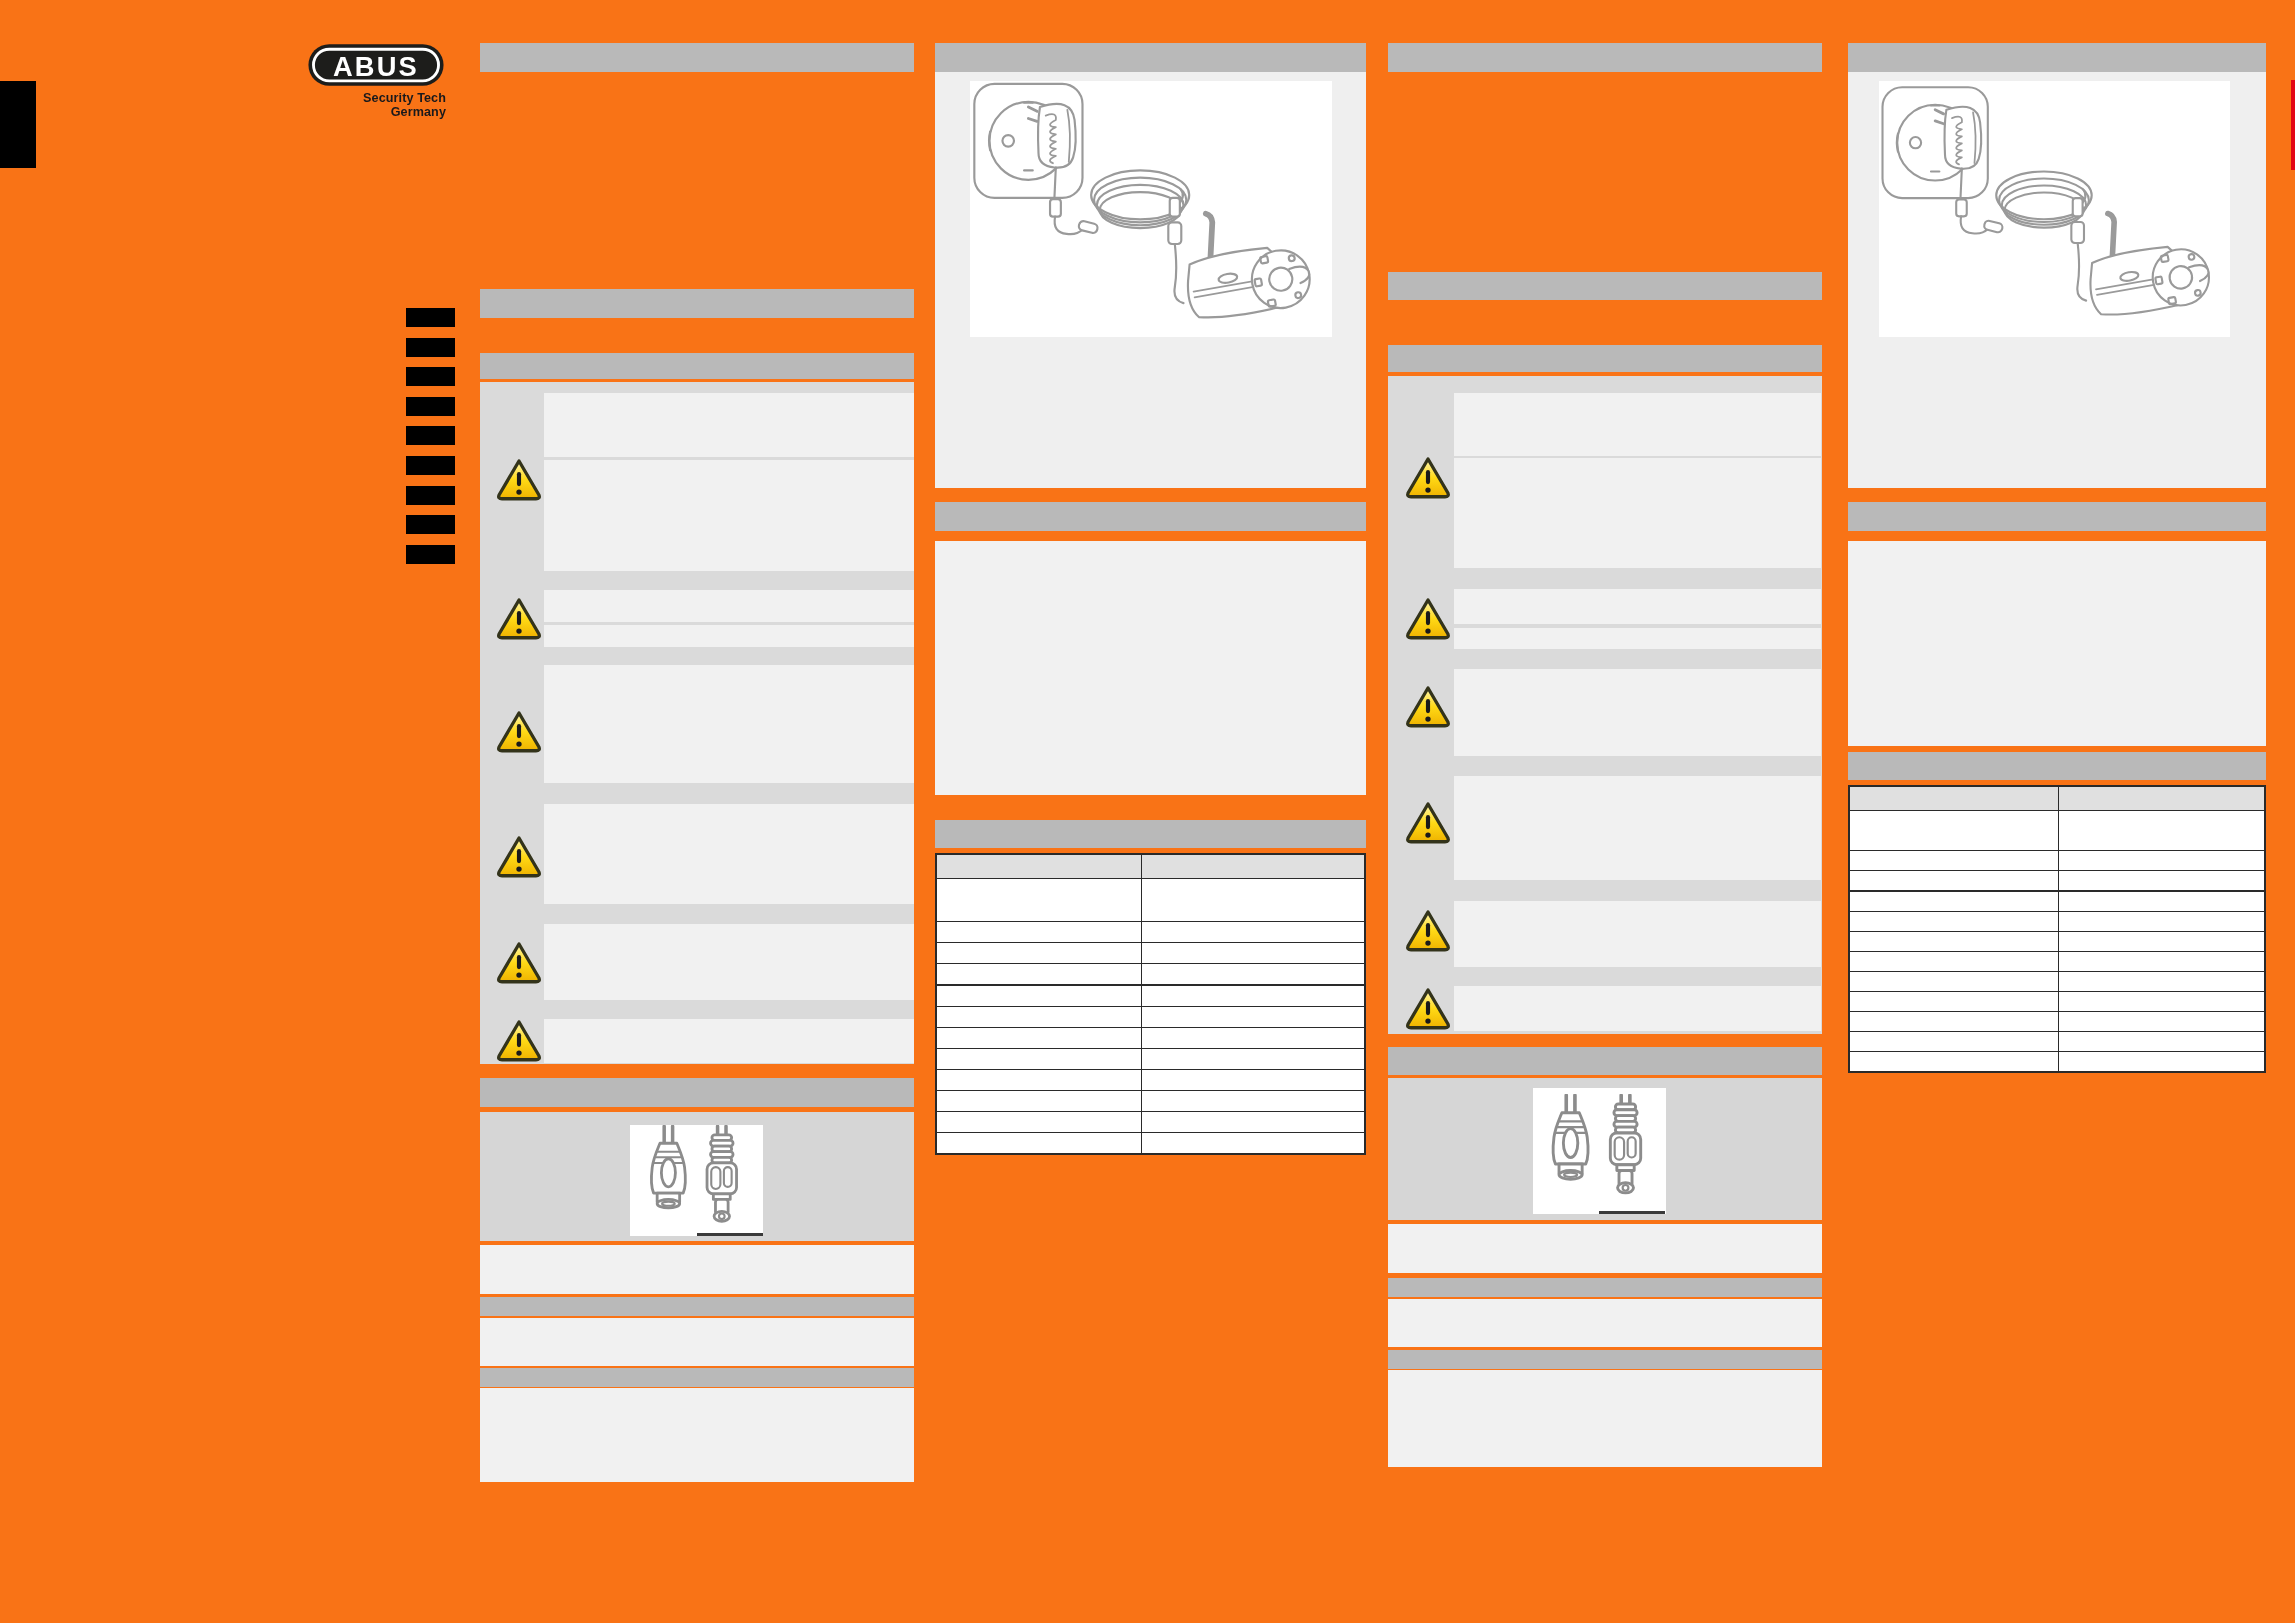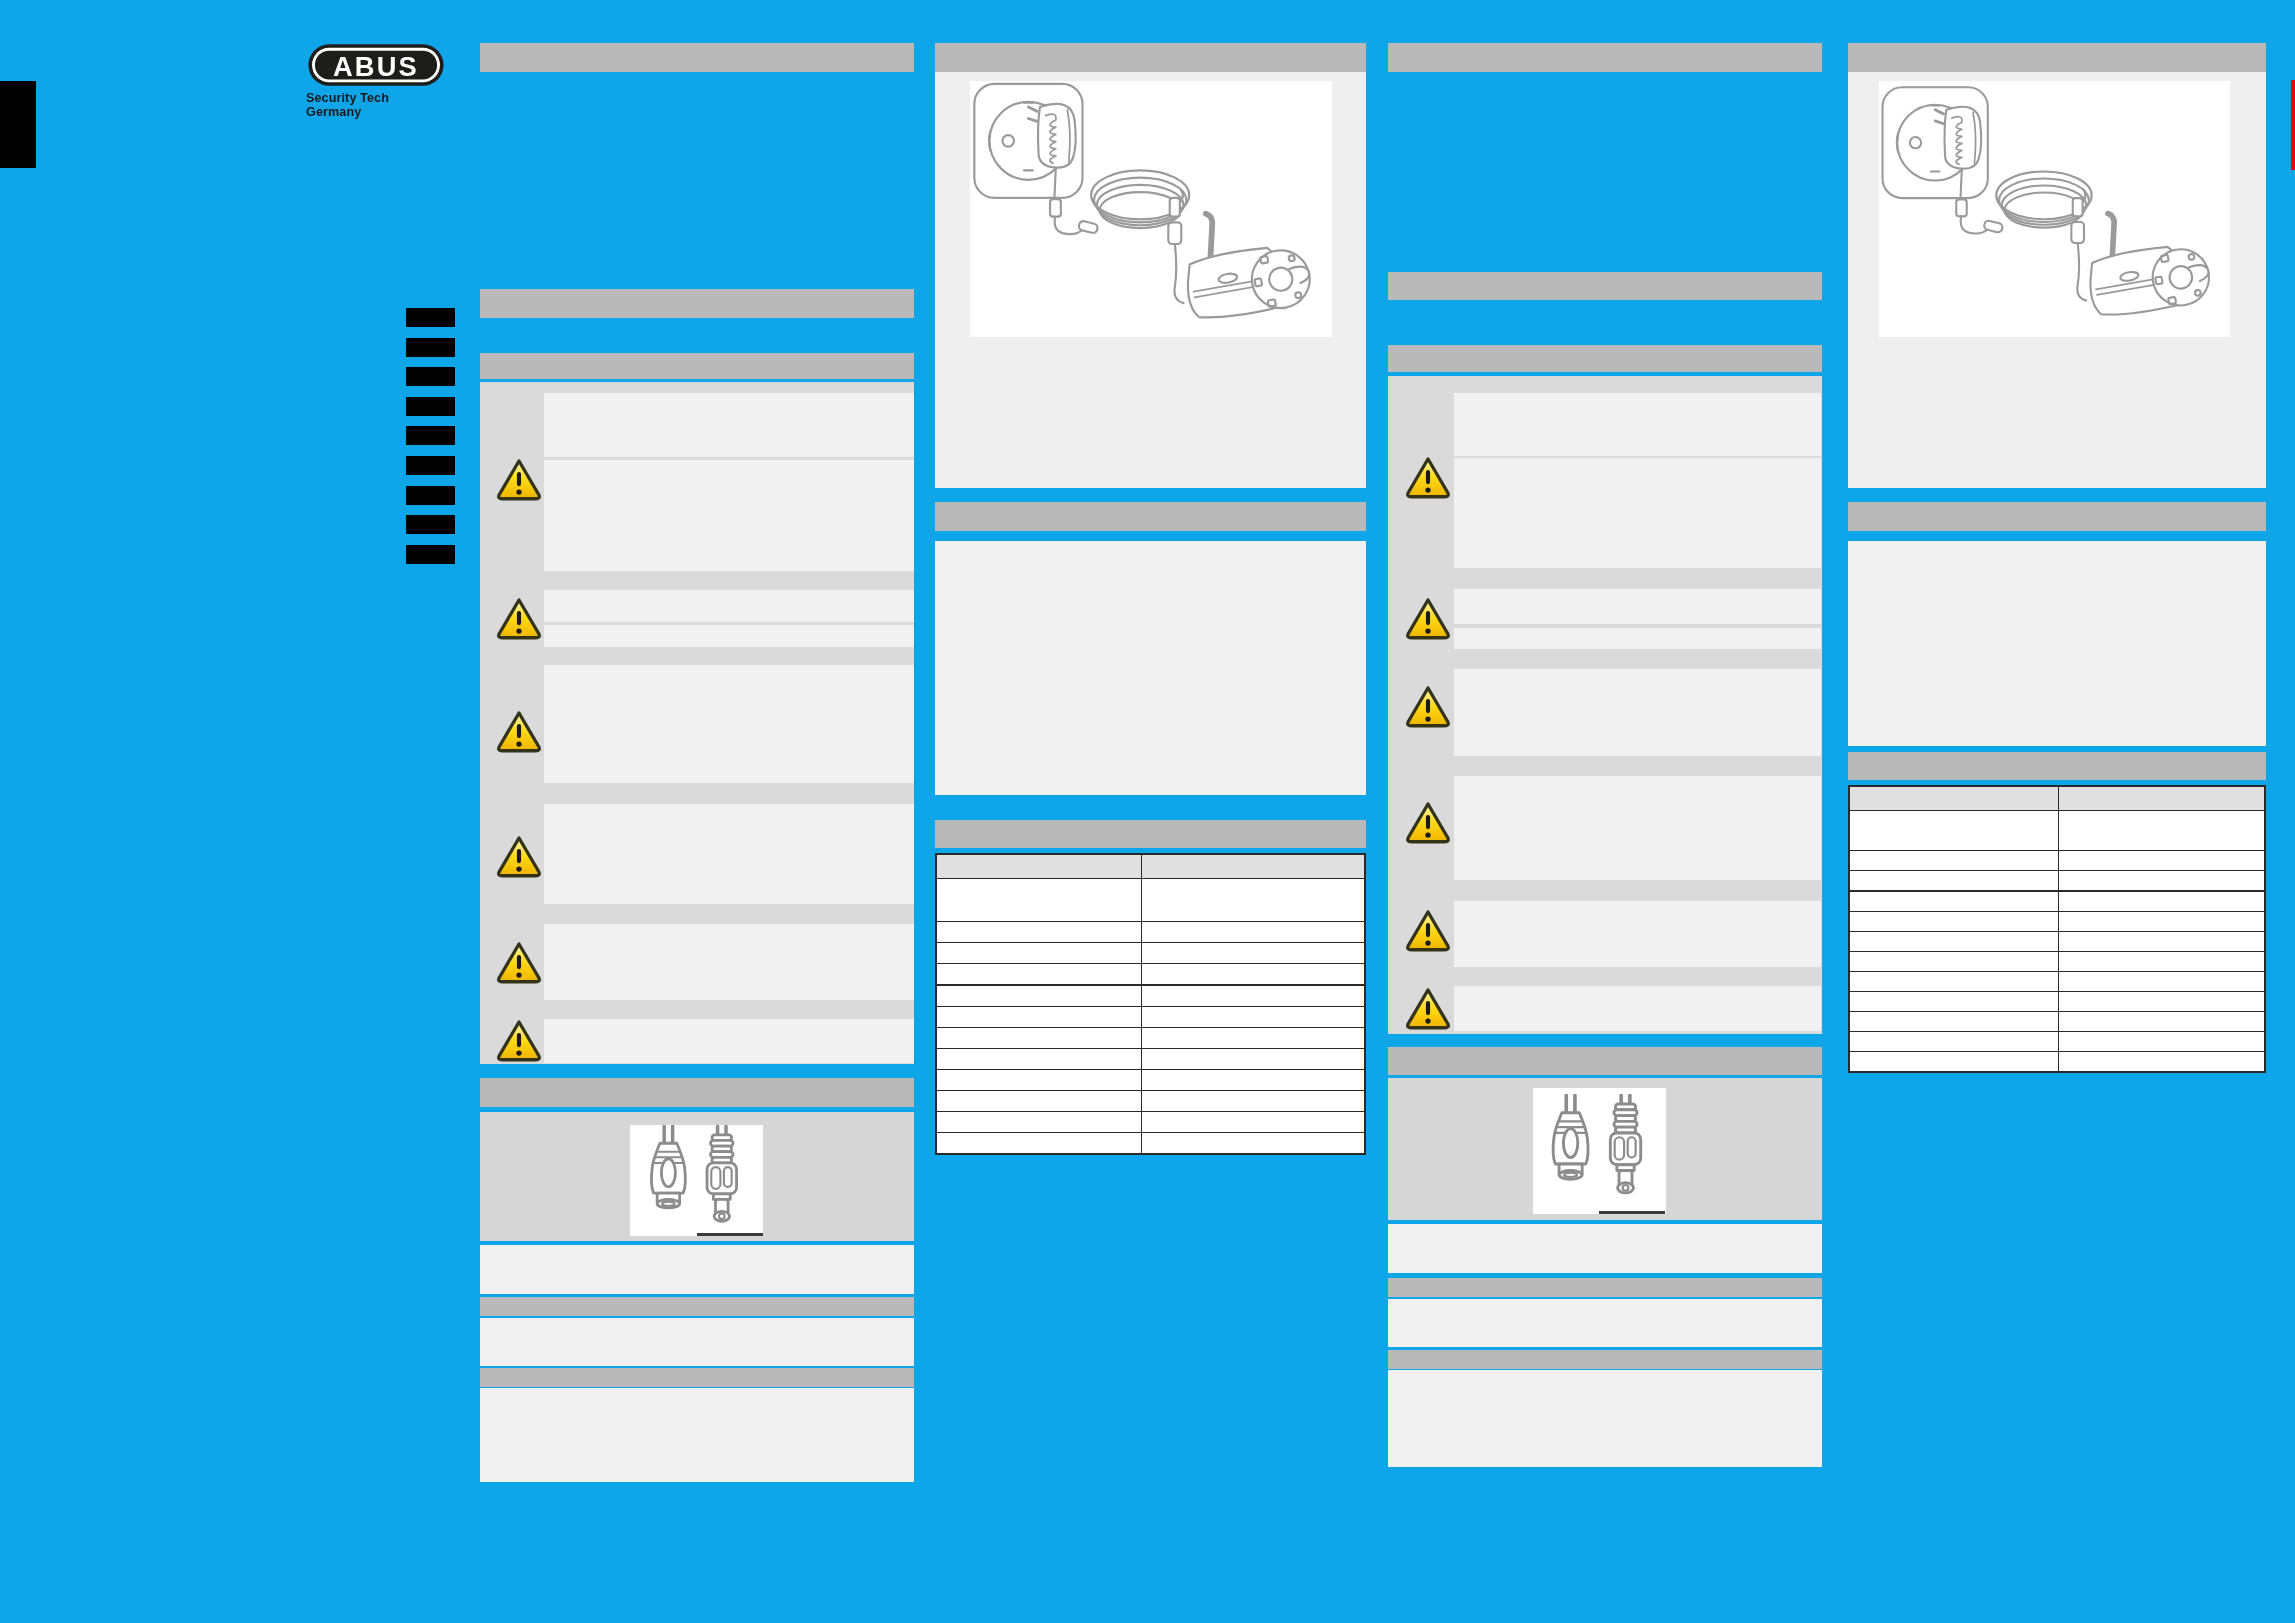--- a/index.html
+++ b/index.html
@@ -1,28 +1,28 @@
 <!DOCTYPE html>
 <html style="font-size:11.6px"><head>
 <meta charset="utf-8">
 <style>
   html,body{margin:0;padding:0;background:#888;}
-  .page{position:relative;width:2295px;height:1623px;background:#0ea5e9;
+  .page{position:relative;width:2295px;height:1623px;background:#f97316;
         font-family:"Liberation Sans",sans-serif;overflow:hidden;}
   .abs{position:absolute;}
   .bar{position:absolute;background:#b9b9b9;}
   .blk{position:absolute;background:#dadada;}
   .pnl{position:absolute;background:#f1f1f1;}
   .imgblk{position:absolute;background:#efefef;}
   .whitebox{position:absolute;background:#ffffff;}
   .sq{position:absolute;left:406px;width:49px;height:19px;background:#000;}
   .warn{position:absolute;width:48px;height:43px;}
   .mark-black{position:absolute;left:0;top:81px;width:36px;height:87px;background:#000;}
   .mark-red{position:absolute;left:2291px;top:80px;width:4.3px;height:90px;background:#e30613;}
-  .tagline{position:absolute;left:306px;top:91px;width:140px;text-align:left;
+  .tagline{position:absolute;left:306px;top:91px;width:140px;text-align:right;
            font-size:12.6px;font-weight:600;color:#19191c;letter-spacing:0.1px;}
   .conn-underline{position:absolute;height:2.9px;background:#3a3a3a;}
   table.spec{border-collapse:collapse;width:100%;table-layout:fixed;background:#fff;
              border:2.2px solid #2a2a2a;}
   table.spec td{border:1.4px solid #2a2a2a;padding:0;font-size:13px;}
   table.spec tr.hd td{background:#e0e0e0;height:23px;}
   table.t2 tr.tall td{height:42px;}
   table.t2 tr.row td{height:20px;}
   table.t4 tr.tall td{height:39px;}
   table.t4 tr.row td{height:19px;}

